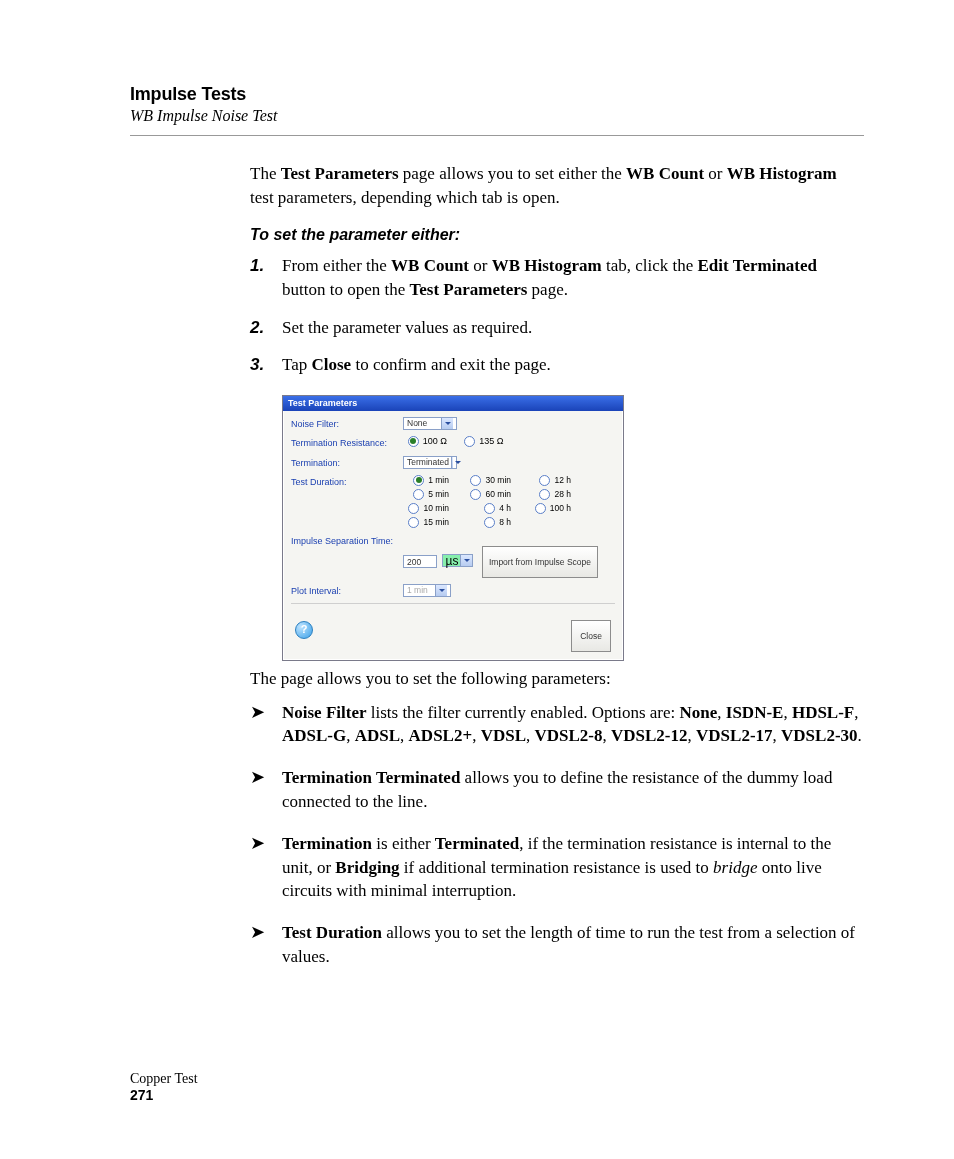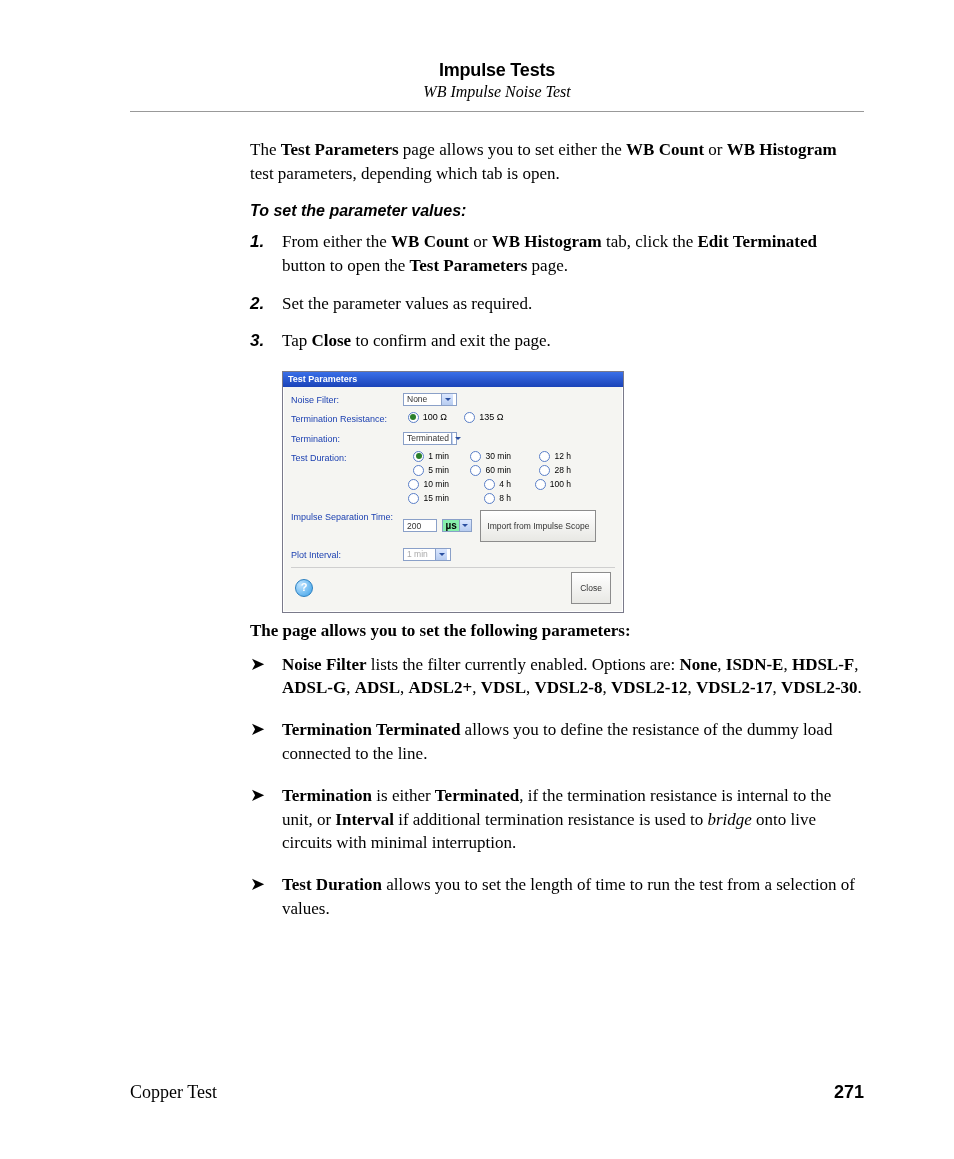--- a/index.html
+++ b/index.html
@@ -10,22 +10,22 @@
     color: #000;
   }
   .page {
     width: 954px;
     height: 1159px;
     position: relative;
     box-sizing: border-box;
     padding: 60px 90px 40px 130px;
   }
   .header {
-    text-align: center;
-    margin-top: 0;
+    text-align: left;
+    margin-top: 24px;
   }
   .header-title {
     font-family: Arial, Helvetica, sans-serif;
     font-weight: 700;
     font-size: 18px;
     letter-spacing: -0.2px;
   }
   .header-sub {
     font-style: italic;
     font-size: 16px;
@@ -72,21 +72,20 @@
     font-family: Arial, Helvetica, sans-serif;
     font-weight: 700;
     font-style: italic;
     font-size: 17px;
   }
   strong { font-weight: 700; }
   em { font-style: italic; }
 
   .after-fig {
     margin-top: 8px;
-    font-weight: bold;
   }
   ul.arrows {
     list-style: none;
     padding: 0;
     margin: 10px 0 0 0;
   }
   ul.arrows > li {
     position: relative;
     padding-left: 32px;
     margin-bottom: 18px;
@@ -186,27 +185,27 @@
     display: inline-flex;
     align-items: center;
     justify-content: center;
     border: 1px solid #8c8c8c;
     background: linear-gradient(to bottom,#fff,#e8e8e4);
     height: 16px;
     padding: 15px 6px;
     font-size: 8.5px;
     color: #333;
     box-sizing: border-box;
+    margin-top: 12px;
   }
   .unit {
     display: inline-flex; align-items: center;
     border: 1px solid #8aa0c8; background: #86efac; height: 13px;
-    padding: 0 0 0 3px; box-sizing: border-box; font-size: 10px;
+    padding: 0 0 0 3px; box-sizing: border-box; font-size: 12px;
     margin-left: 2px;
-    font-weight: bold;
   }
   .textin { width: 34px; }
   .disabled { color: #aaa; }
   .fig-footer {
     border-top: 1px solid #cfcfcf;
     margin-top: 6px;
     padding: 4px 4px 4px 4px;
     display: flex;
     justify-content: space-between;
     align-items: center;
@@ -216,21 +215,22 @@
     background: radial-gradient(circle at 30% 30%, #bfe4ff, #3aa0e8);
     border: 1px solid #2a7fc0;
     display: inline-flex; align-items: center; justify-content: center;
     color: #fff; font-weight: 700; font-size: 11px;
     font-family: Arial, sans-serif;
   }
   .page-footer {
     position: absolute;
     left: 130px; right: 90px; bottom: 56px;
     display: flex; justify-content: space-between;
-    font-size: 18px;
+    font-size: 14px;
+    flex-direction: column;
   }
   .page-footer .pageno {
     font-family: Arial, Helvetica, sans-serif;
     font-weight: 700;
   }
 </style>
 </head>
 <body>
 
 <div class="page">
@@ -240,21 +240,21 @@
     <div class="header-sub">WB Impulse Noise Test</div>
   </div>
   <hr class="header-rule">
 
 
   <div class="content">
     <p>
       <span>The </span><strong>Test Parameters</strong><span> page allows you to set either the </span><strong>WB Count</strong><span> or </span><strong>WB Histogram</strong><span> test parameters, depending which tab is open.</span>
     </p>
 
-    <div class="subhead">To set the parameter values:</div>
+    <div class="subhead">To set the parameter either:</div>
 
     <ol class="steps">
       <li>
         <span class="num">1.</span>
         <span>From either the </span><strong>WB Count</strong><span> or </span><strong>WB Histogram</strong><span> tab, click the </span><strong>Edit Terminated</strong><span> button to open the </span><strong>Test Parameters</strong><span> page.</span>
       </li>
       <li>
         <span class="num">2.</span>
         <span>Set the parameter values as required.</span>
       </li>
@@ -391,21 +391,21 @@
       <li>
         <span class="arrowmark">➤</span>
         <strong>Noise Filter</strong><span> lists the filter currently enabled. Options are: </span><span id="filter-list"><strong>None</strong>, <strong>ISDN-E</strong>, <strong>HDSL-F</strong>, <strong>ADSL-G</strong>, <strong>ADSL</strong>, <strong>ADSL2+</strong>, <strong>VDSL</strong>, <strong>VDSL2-8</strong>, <strong>VDSL2-12</strong>, <strong>VDSL2-17</strong>, <strong>VDSL2-30</strong></span><span>.</span>
       </li>
       <li>
         <span class="arrowmark">➤</span>
         <strong>Termination Terminated</strong><span> allows you to define the resistance of the dummy load connected to the line.</span>
       </li>
       <li>
         <span class="arrowmark">➤</span>
-        <strong>Termination</strong><span> is either </span><strong>Terminated</strong><span>, if the termination resistance is internal to the unit, or </span><strong>Interval</strong><span> if additional termination resistance is used to </span><em>bridge</em><span> onto live circuits with minimal interruption.</span>
+        <strong>Termination</strong><span> is either </span><strong>Terminated</strong><span>, if the termination resistance is internal to the unit, or </span><strong>Bridging</strong><span> if additional termination resistance is used to </span><em>bridge</em><span> onto live circuits with minimal interruption.</span>
       </li>
       <li>
         <span class="arrowmark">➤</span>
         <strong>Test Duration</strong><span> allows you to set the length of time to run the test from a selection of values.</span>
       </li>
     </ul>
 
   </div>
 
   <div class="page-footer">

